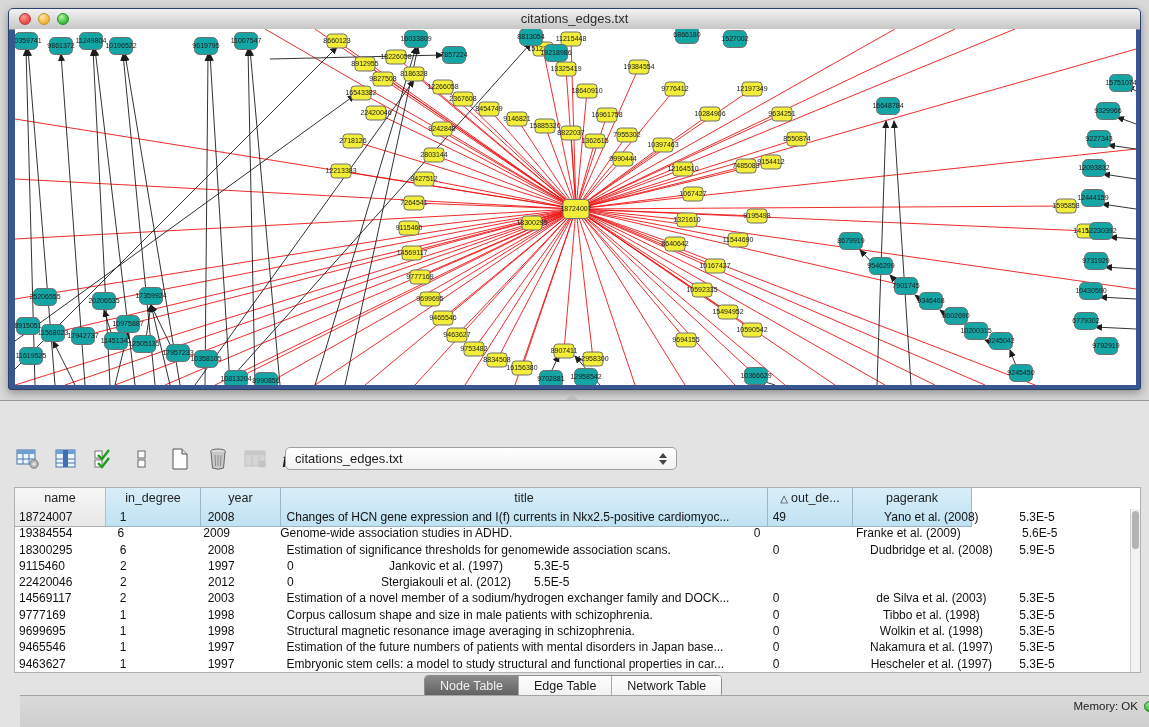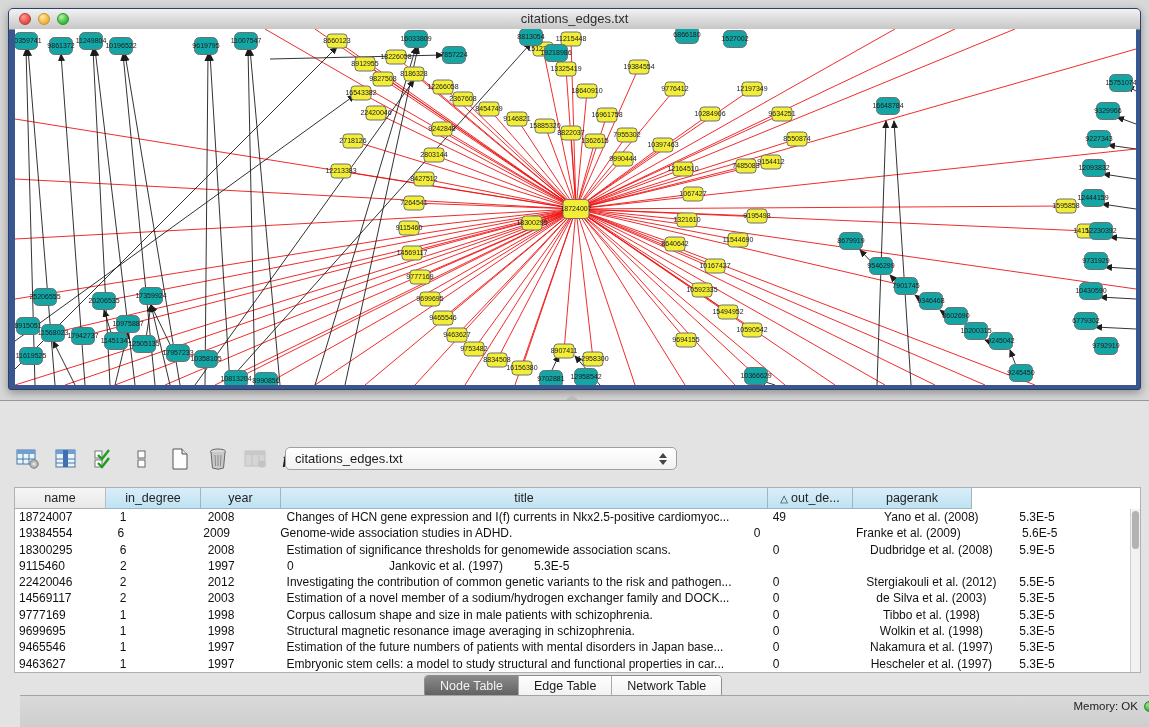--- a/index.html
+++ b/index.html
@@ -63,21 +63,21 @@
   .combo .steppers{width:18px;display:flex;flex-direction:column;align-items:center;gap:2px;padding-right:4px;}
   .combo .tri-up{width:0;height:0;border-left:4px solid transparent;border-right:4px solid transparent;border-bottom:5px solid #444;}
   .combo .tri-dn{width:0;height:0;border-left:4px solid transparent;border-right:4px solid transparent;border-top:5px solid #444;}
 
   .table-area{
     position:absolute;left:14px;top:86px;width:1127px;height:186px;
     background:#ffffff;border:1px solid #b0b0b0;box-sizing:border-box;
   }
   .thead{display:flex;height:21px;}
   .th{
-    box-sizing:border-box;height:21px;line-height:20px;text-align:center;
+    box-sizing:border-box;height:39px;line-height:20px;text-align:center;
     font-size:12.5px;color:#222;
     background:linear-gradient(#d9eef9,#bfe2f2);
     border-right:1px solid #9db6c4;border-bottom:1px solid #9db6c4;
     overflow:hidden;white-space:nowrap;
   }
   .th.plain{background:linear-gradient(#f6f6f6,#e8e8e8);border-right:1px solid #bcbcbc;border-bottom:1px solid #adadad;}
   .sort-tri{font-size:10px;margin-right:3px;}
   .tbody{position:absolute;left:0;top:21px;right:10px;bottom:0;overflow:hidden;}
   .trow{display:flex;height:16.3px;line-height:16.3px;font-size:12px;color:#111;white-space:nowrap;}
   .td{box-sizing:border-box;overflow:hidden;}
@@ -837,21 +837,20 @@
           <div class="td" style="width: 95px; padding-left: 14px;">2</div>
           <div class="td" style="width: 80px; padding-left: 7px;">1997</div>
           <div class="td" style="width: 85px; padding-left: 6px;">0</div>
           <div class="td" style="width: 160px; text-align: center;">Jankovic et al. (1997)</div>
           <div class="td" style="width: 119px; padding-left: 8px;">5.3E-5</div>
         </div>
         <div class="trow">
           <div class="td" style="width: 91px; padding-left: 4px;">22420046</div>
           <div class="td" style="width: 95px; padding-left: 14px;">2</div>
           <div class="td" style="width: 80px; padding-left: 7px;">2012</div>
-          <div class="td" style="width: 487px; padding-left: 6px;">Investigating the contribution of common genetic variants to the risk and pathogen...</div>
           <div class="td" style="width: 85px; padding-left: 6px;">0</div>
           <div class="td" style="width: 160px; text-align: center;">Stergiakouli et al. (2012)</div>
           <div class="td" style="width: 119px; padding-left: 8px;">5.5E-5</div>
         </div>
         <div class="trow">
           <div class="td" style="width: 91px; padding-left: 4px;">14569117</div>
           <div class="td" style="width: 95px; padding-left: 14px;">2</div>
           <div class="td" style="width: 80px; padding-left: 7px;">2003</div>
           <div class="td" style="width: 487px; padding-left: 6px;">Estimation of a novel member of a sodium/hydrogen exchanger family and DOCK...</div>
           <div class="td" style="width: 85px; padding-left: 6px;">0</div>

